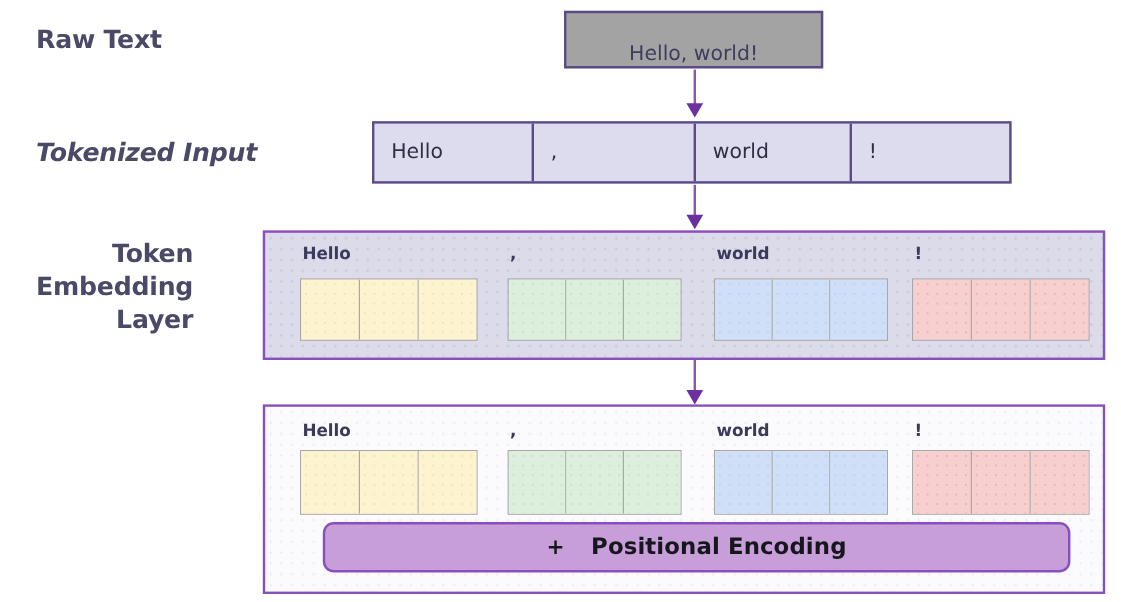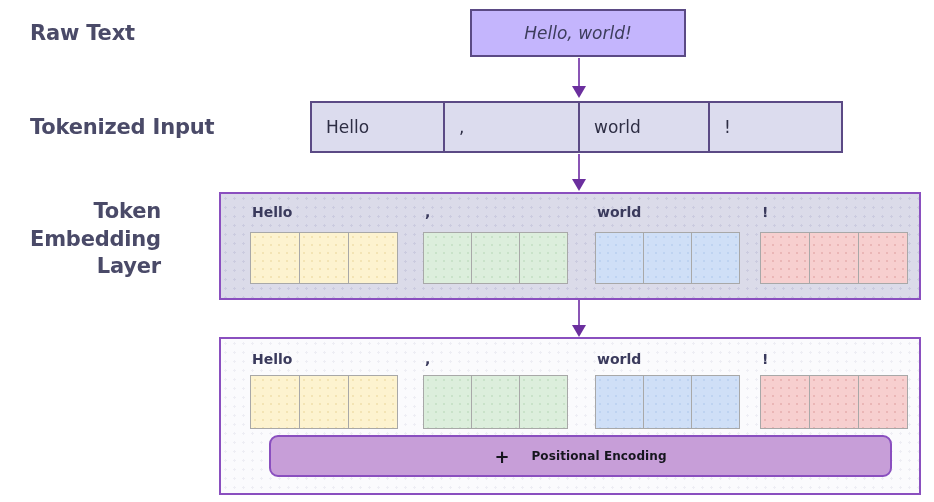--- a/index.html
+++ b/index.html
@@ -26,38 +26,37 @@
   .row-label {
     position: absolute;
     color: #4a4a68;
     font-weight: bold;
     font-size: 21px;
     line-height: 1.32;
     letter-spacing: -0.2px;
     white-space: pre-line;
   }
   #label-raw-text      { left: 14px; top: 20px;  }
-  #label-tokenized     { left: 14px; top: 114px; }
+  #label-tokenized     { left: 14px; top: 114px; font-style: italic; }
   #label-token-embed   { left: 14px; top: 198px; text-align: right; }
   #label-input-embed   { left: 14px; top: 380px; }
 
   
   #raw-text-box {
     position: absolute;
     left: 454px;
     top: 9px;
     width: 216px;
     height: 48px;
     border: 2px solid #5b4a85;
-    background: #c4b5fd;
-    display: flex;
-    align-items: center;
+    background: #a3a3a3;
+    display: flex;
+    align-items: flex-end;
     justify-content: center;
     box-sizing: border-box;
-    font-style: italic;
   }
   #raw-text-value {
     font-size: 17px;
     color: #3d3d5c;
   }
 
   
   #tokenized-row {
     position: absolute;
     left: 294px;
@@ -189,21 +188,21 @@
     align-items: center;
     justify-content: center;
     gap: 22px;
   }
   #pe-plus {
     font-size: 18px;
     font-weight: bold;
     color: #16161e;
   }
   #pe-label {
-    font-size: 12px;
+    font-size: 19px;
     font-weight: bold;
     color: #16161e;
     letter-spacing: 0.1px;
     text-align: right;
   }
 </style>
 </head>
 <body>
 
 <div class="stage">

